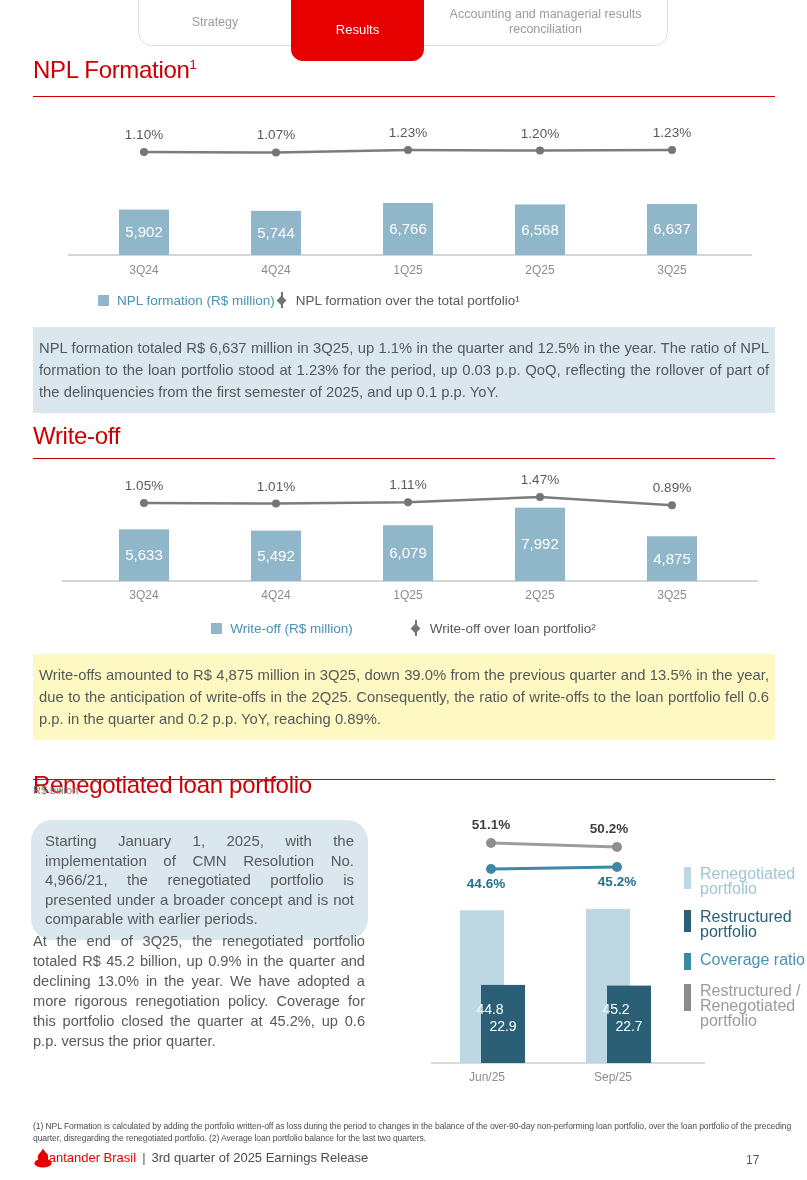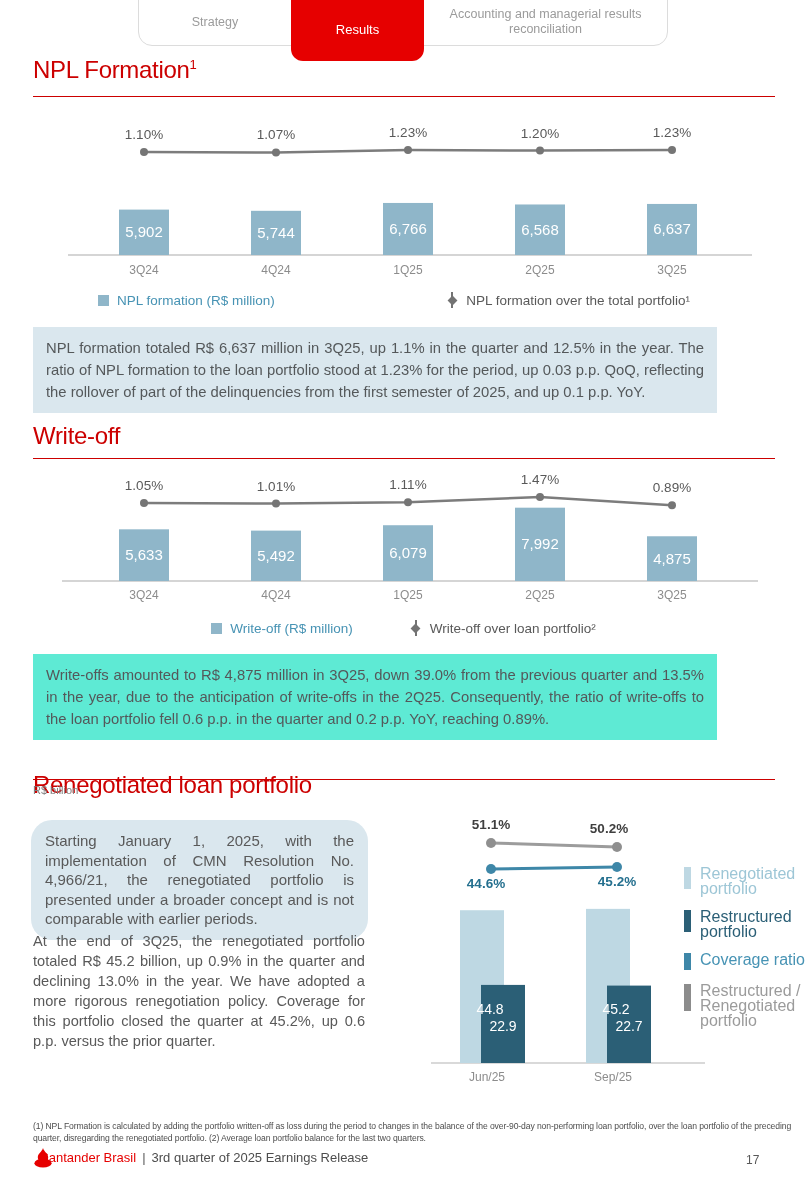--- a/index.html
+++ b/index.html
@@ -28,21 +28,21 @@
 
   
   .legend-row{position:absolute;display:flex;align-items:center;font-size:13.5px;}
   .legend-item{display:flex;align-items:center;white-space:nowrap;}
   .sw{width:11px;height:11px;display:inline-block;margin-right:8px;flex:0 0 auto;}
   .marker-line{position:relative;width:14px;height:16px;display:inline-block;margin-right:7px;flex:0 0 auto;}
   .marker-line::before{content:"";position:absolute;left:6px;top:0;width:2px;height:16px;background:#737373;}
   .marker-line::after{content:"";position:absolute;left:3.5px;top:4.5px;width:7px;height:7px;background:#737373;transform:rotate(45deg);}
 
   
-  .textbox{position:absolute;left:33px;width:684px;box-sizing:border-box;padding:10px 13px;
+  .textbox{position:absolute;left:33px;width:742px;box-sizing:border-box;padding:10px 6px;
            font-size:14.8px;line-height:22px;color:#54585A;text-align:justify;}
 
   
   .callout{position:absolute;left:31px;top:820px;width:337px;box-sizing:border-box;padding:11px 14px;
            font-size:15px;line-height:19.5px;color:#595959;text-align:justify;}
   .reneg-par{position:absolute;left:33px;top:931px;width:332px;font-size:14.6px;line-height:20px;
              color:#595959;text-align:justify;}
   .reneg-legend{position:absolute;left:684px;top:866px;width:122px;display:flex;flex-direction:column;gap:13px;}
   .rl-item{display:flex;align-items:flex-start;font-size:16px;line-height:15px;}
   .sw-tall{width:7px;height:22px;margin-right:9px;margin-top:1px;flex:0 0 auto;display:inline-block;}
@@ -93,21 +93,21 @@
       <text x="540" y="32.5" text-anchor="middle" fill="#595959" font-size="13.5">1.20%</text>
       <circle cx="672" cy="45.050000000000004" r="4" fill="#757575"></circle>
       <text x="672" y="32.050000000000004" text-anchor="middle" fill="#595959" font-size="13.5">1.23%</text>
       <text x="144" y="169" text-anchor="middle" fill="#8C8C8C" font-size="12">3Q24</text>
       <text x="276" y="169" text-anchor="middle" fill="#8C8C8C" font-size="12">4Q24</text>
       <text x="408" y="169" text-anchor="middle" fill="#8C8C8C" font-size="12">1Q25</text>
       <text x="540" y="169" text-anchor="middle" fill="#8C8C8C" font-size="12">2Q25</text>
       <text x="672" y="169" text-anchor="middle" fill="#8C8C8C" font-size="12">3Q25</text>
     </svg>
 
-  <div class="legend-row" style="left:98px;top:292px;width:592px;justify-content:space-between;">
+  <div class="legend-row" style="left:98px;top:292px;width:592px;">
     <div class="legend-item">
       <span class="sw" style="background: rgb(143, 182, 201);"></span>
       <span style="color: rgb(71, 147, 180);">NPL formation (R$ million)</span>
     </div>
     <div class="legend-item">
       <span class="marker-line"></span>
       <span style="color: rgb(89, 89, 89);">NPL formation over the total portfolio¹</span>
     </div>
   </div>
 
@@ -150,21 +150,21 @@
     <div class="legend-item">
       <span class="sw" style="background: rgb(143, 182, 201);"></span>
       <span style="color: rgb(71, 147, 180);">Write-off (R$ million)</span>
     </div>
     <div class="legend-item">
       <span class="marker-line"></span>
       <span style="color: rgb(89, 89, 89);">Write-off over loan portfolio²</span>
     </div>
   </div>
 
-  <div class="textbox" style="top: 654px; background: #5eead4;">Write-offs amounted to R$ 4,875 million in 3Q25, down 39.0% from the previous quarter and 13.5% in the year, due to the anticipation of write-offs in the 2Q25. Consequently, the ratio of write-offs to the loan portfolio fell 0.6 p.p. in the quarter and 0.2 p.p. YoY, reaching 0.89%.</div>
+  <div class="textbox" style="top: 654px; background: #fef9c3;">Write-offs amounted to R$ 4,875 million in 3Q25, down 39.0% from the previous quarter and 13.5% in the year, due to the anticipation of write-offs in the 2Q25. Consequently, the ratio of write-offs to the loan portfolio fell 0.6 p.p. in the quarter and 0.2 p.p. YoY, reaching 0.89%.</div>
 
   <h2 class="sec-title" style="top: 744px; color: rgb(204, 0, 0); margin-top: 27px;"><span>Renegotiated loan portfolio</span></h2>
   <div class="rule" style="top: 779px; background: rgb(204, 0, 0);"></div>
   <div class="subtitle" style="top:784px;">R$ billion</div>
 
   <div class="callout" style="background: rgb(218, 231, 238); border-radius: 21px;">Starting January 1, 2025, with the implementation of CMN Resolution No. 4,966/21, the renegotiated portfolio is presented under a broader concept and is not comparable with earlier periods.</div>
   <div class="reneg-par">At the end of 3Q25, the renegotiated portfolio totaled R$ 45.2 billion, up 0.9% in the quarter and declining 13.0% in the year. We have adopted a more rigorous renegotiation policy. Coverage for this portfolio closed the quarter at 45.2%, up 0.6 p.p. versus the prior quarter.</div>
 
   <svg id="chart-reneg" width="282" height="292" viewBox="0 0 282 292" style="left:428px;top:798px;">
       <line x1="3" y1="265" x2="277" y2="265" stroke="#B3B3B3" stroke-width="1"></line>

